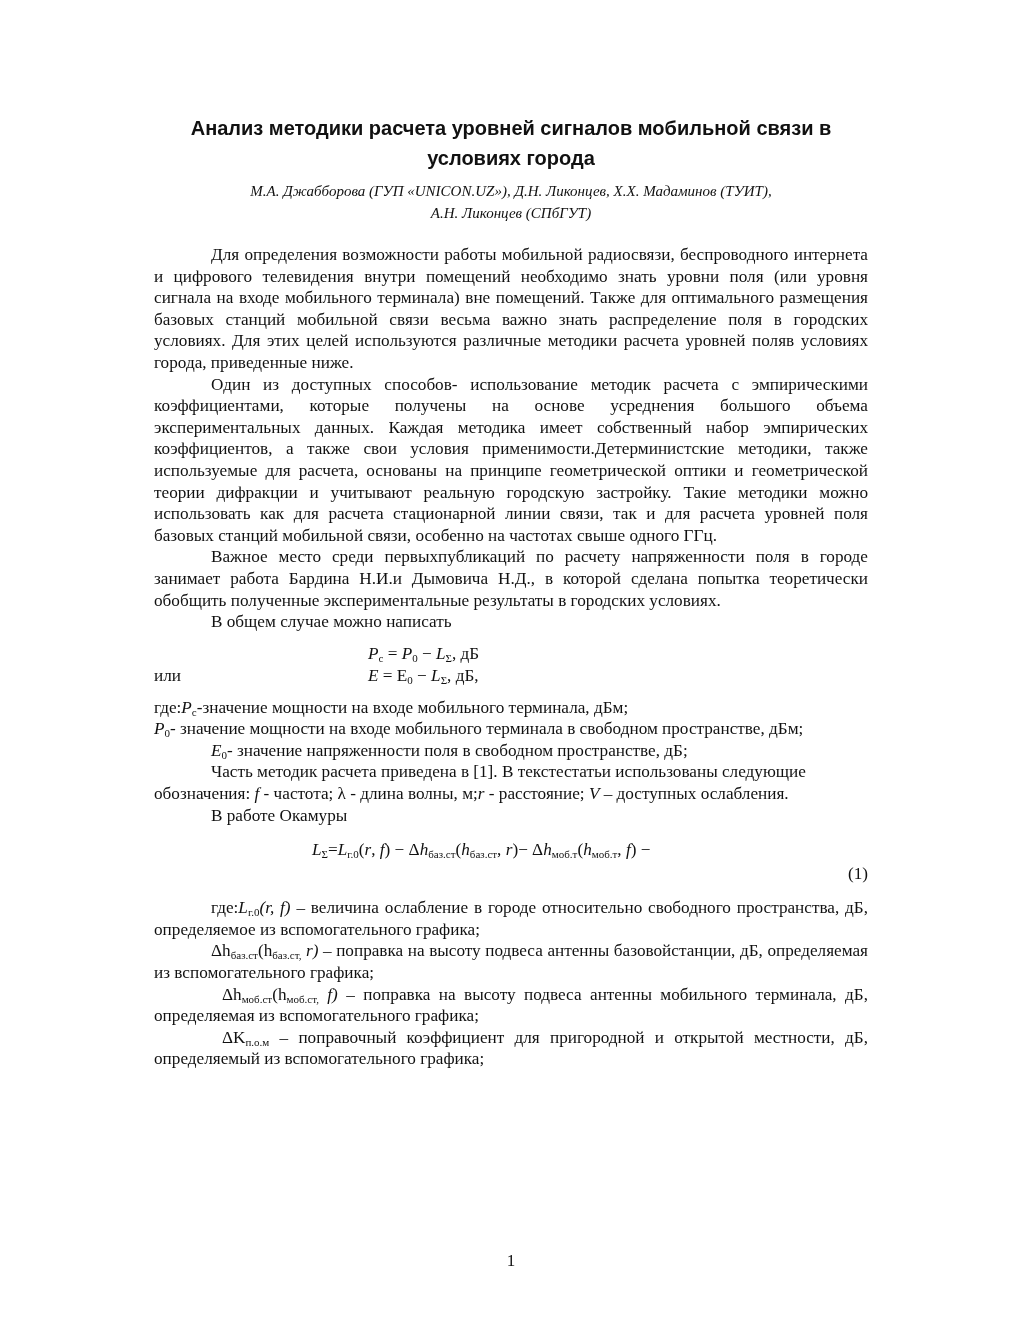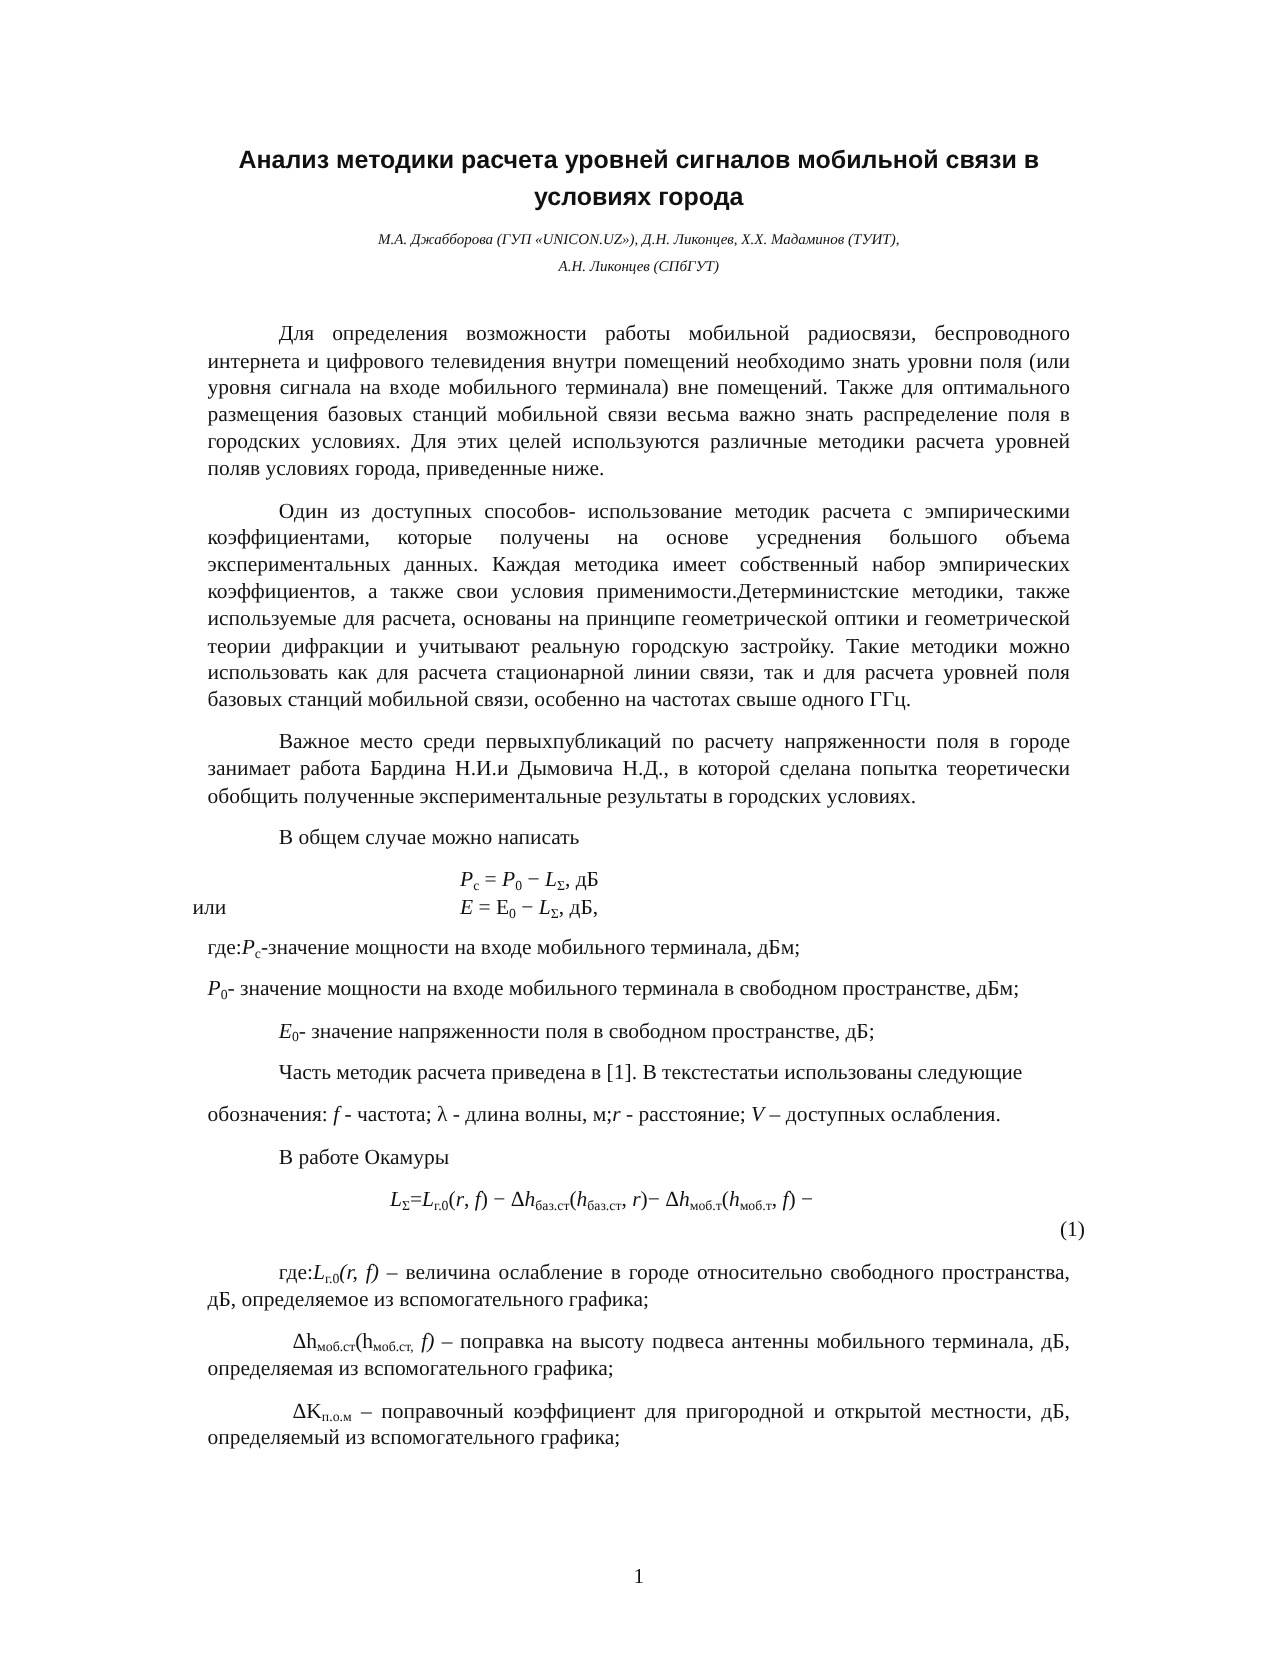--- a/index.html
+++ b/index.html
@@ -1,21 +1,21 @@
 <!DOCTYPE html>
 <html><head>
 <meta charset="utf-8">
 <style>
   html, body { margin: 0; padding: 0; background: #ffffff; }
   body { width: 1024px; height: 1325px; position: relative; overflow: hidden; color: #111; }
   .page { position: absolute; left: 154px; top: 0; width: 714px; font-family: "Liberation Serif", serif; font-size: 17.2px; line-height: 21.6px; }
   .title { position: absolute; left: 0; top: 113px; width: 714px; text-align: center; font-family: "Liberation Sans", sans-serif; font-weight: bold; font-size: 20px; line-height: 30px; }
-  .authors { position: absolute; left: 0; top: 180px; width: 714px; text-align: center; font-style: italic; font-size: 12px; line-height: 22px; }
+  .authors { position: absolute; left: 0; top: 180px; width: 714px; text-align: center; font-style: italic; font-size: 15px; line-height: 22px; }
   .body { position: absolute; left: 0; top: 244px; width: 714px; }
-  p { margin: 12px; text-align: justify; }
+  p { margin: 0; text-align: justify; }
   .ind { text-indent: 57px; }
   .ind2 { padding-left: 57px; }
   .eqblock { position: relative; height: 44px; margin-top: 10px; font-family: "Liberation Serif", serif; }
   .eqline { position: absolute; left: 214px; white-space: nowrap; font-style: normal; }
   .eqline i { font-style: italic; }
   .or { position: absolute; left: 0; top: 22px; }
   .okamura { position: relative; height: 48px; margin-top: 13px; white-space: nowrap; }
   .okamura .l1 { position: absolute; left: 158px; top: 0; }
   .okamura .l2 { position: absolute; left: 170px; top: 24px; }
   .okamura .num { position: absolute; right: 0; top: 24px; }
@@ -64,18 +64,19 @@
 
     <p class="ind">В работе Окамуры</p>
     <div class="okamura">
       <div class="l1">
         <i>L</i><sub>Σ</sub>=<i>L</i><sub>г.0</sub>(<i>r</i>, <i>f</i>) − Δ<i>h</i><sub>баз.ст</sub>(<i>h</i><sub>баз.ст</sub>, <i>r</i>)− Δ<i>h</i><sub>моб.т</sub>(<i>h</i><sub>моб.т</sub>, <i>f</i>) −
       </div>
       <div class="num">(1)</div>
     </div>
 
     <p class="ind gap6"><span>где:</span><i>L</i><sub>г.0</sub><i>(r,  f)</i><span> – величина ослабление в городе относительно свободного пространства, дБ, определяемое из вспомогательного графика;</span></p>
+    <p class="ind"><span>Δh</span><sub>баз.ст</sub><span>(h</span><sub>баз.ст,</sub><i>  r)</i><span> – поправка на высоту подвеса антенны базовойстанции, дБ, определяемая из вспомогательного графика;</span></p>
     <p style="text-indent:68px"><span>Δh</span><sub>моб.ст</sub><span>(h</span><sub>моб.ст,</sub><i>  f)</i><span> – поправка на высоту подвеса антенны мобильного терминала, дБ, определяемая из вспомогательного графика;</span></p>
     <p style="text-indent:68px"><span>ΔK</span><sub>п.о.м</sub><span> – поправочный коэффициент для пригородной и открытой местности, дБ, определяемый из вспомогательного графика;</span></p>
   </div>
 
   <div class="pagenum">1</div>
 </div>
 
 </body></html>

